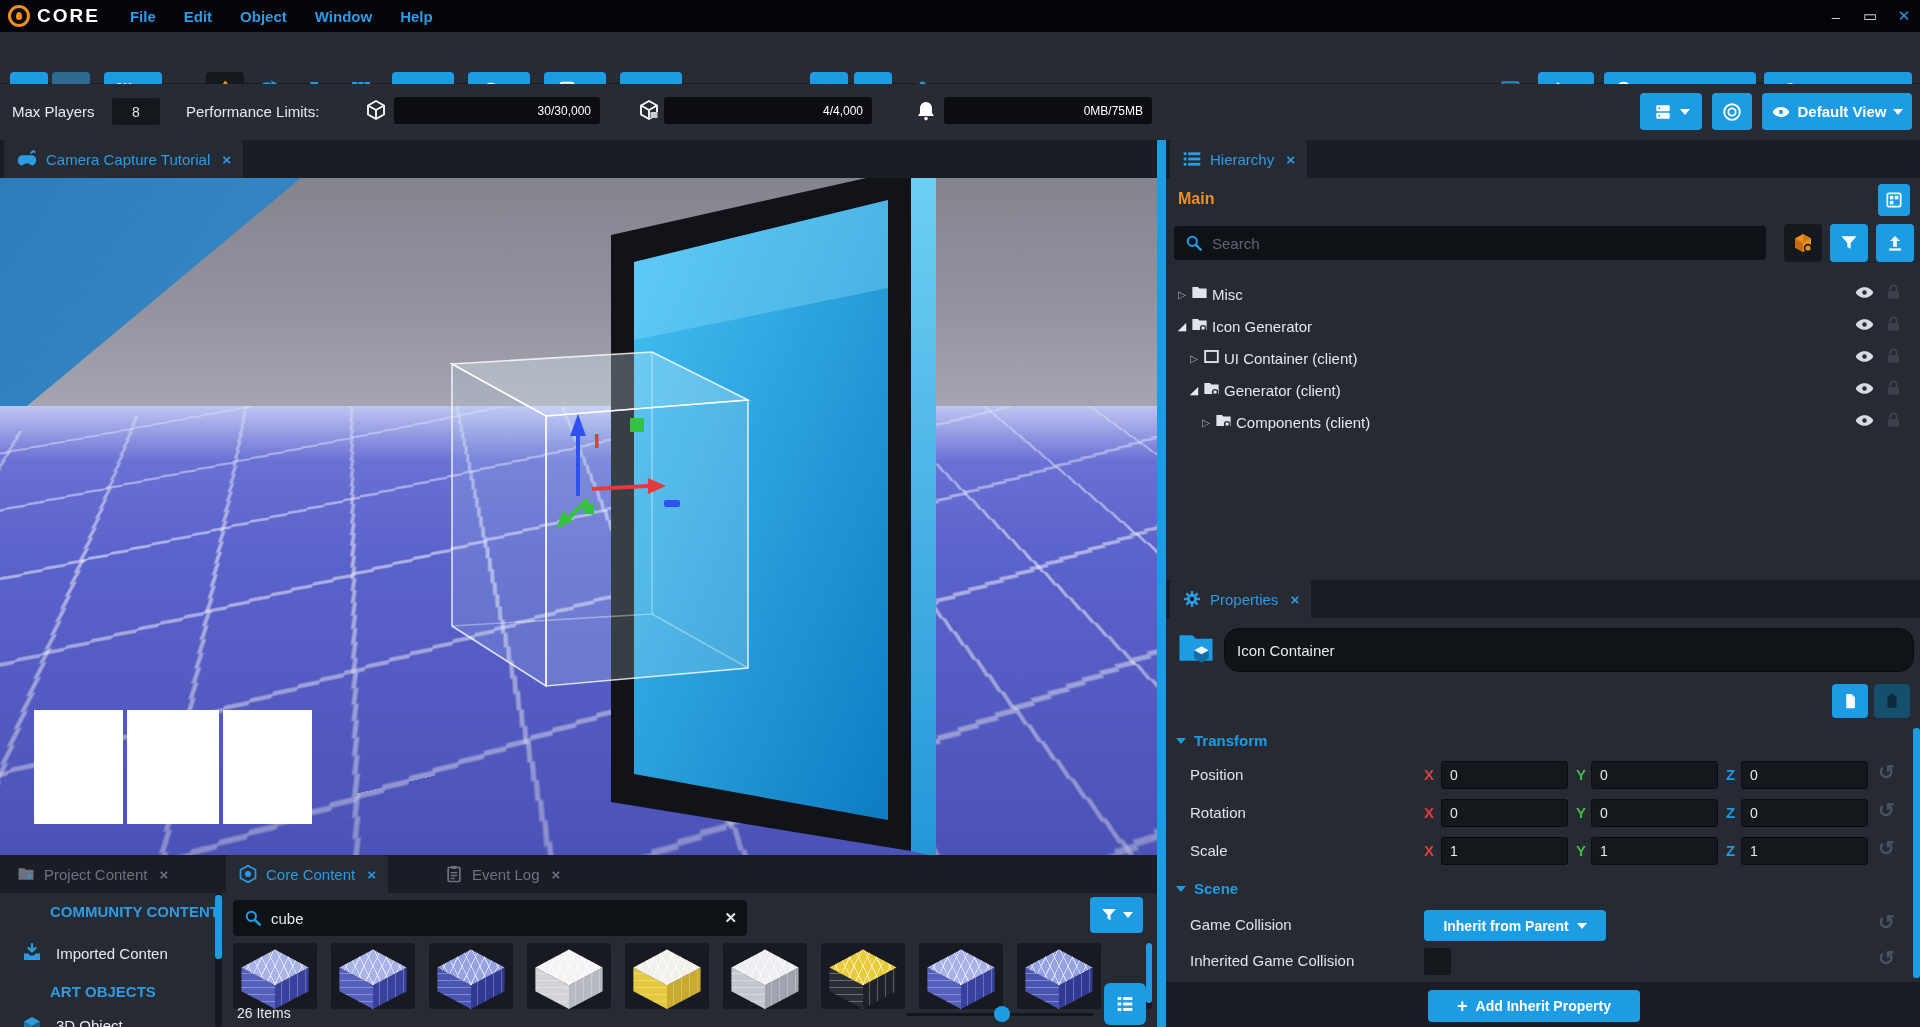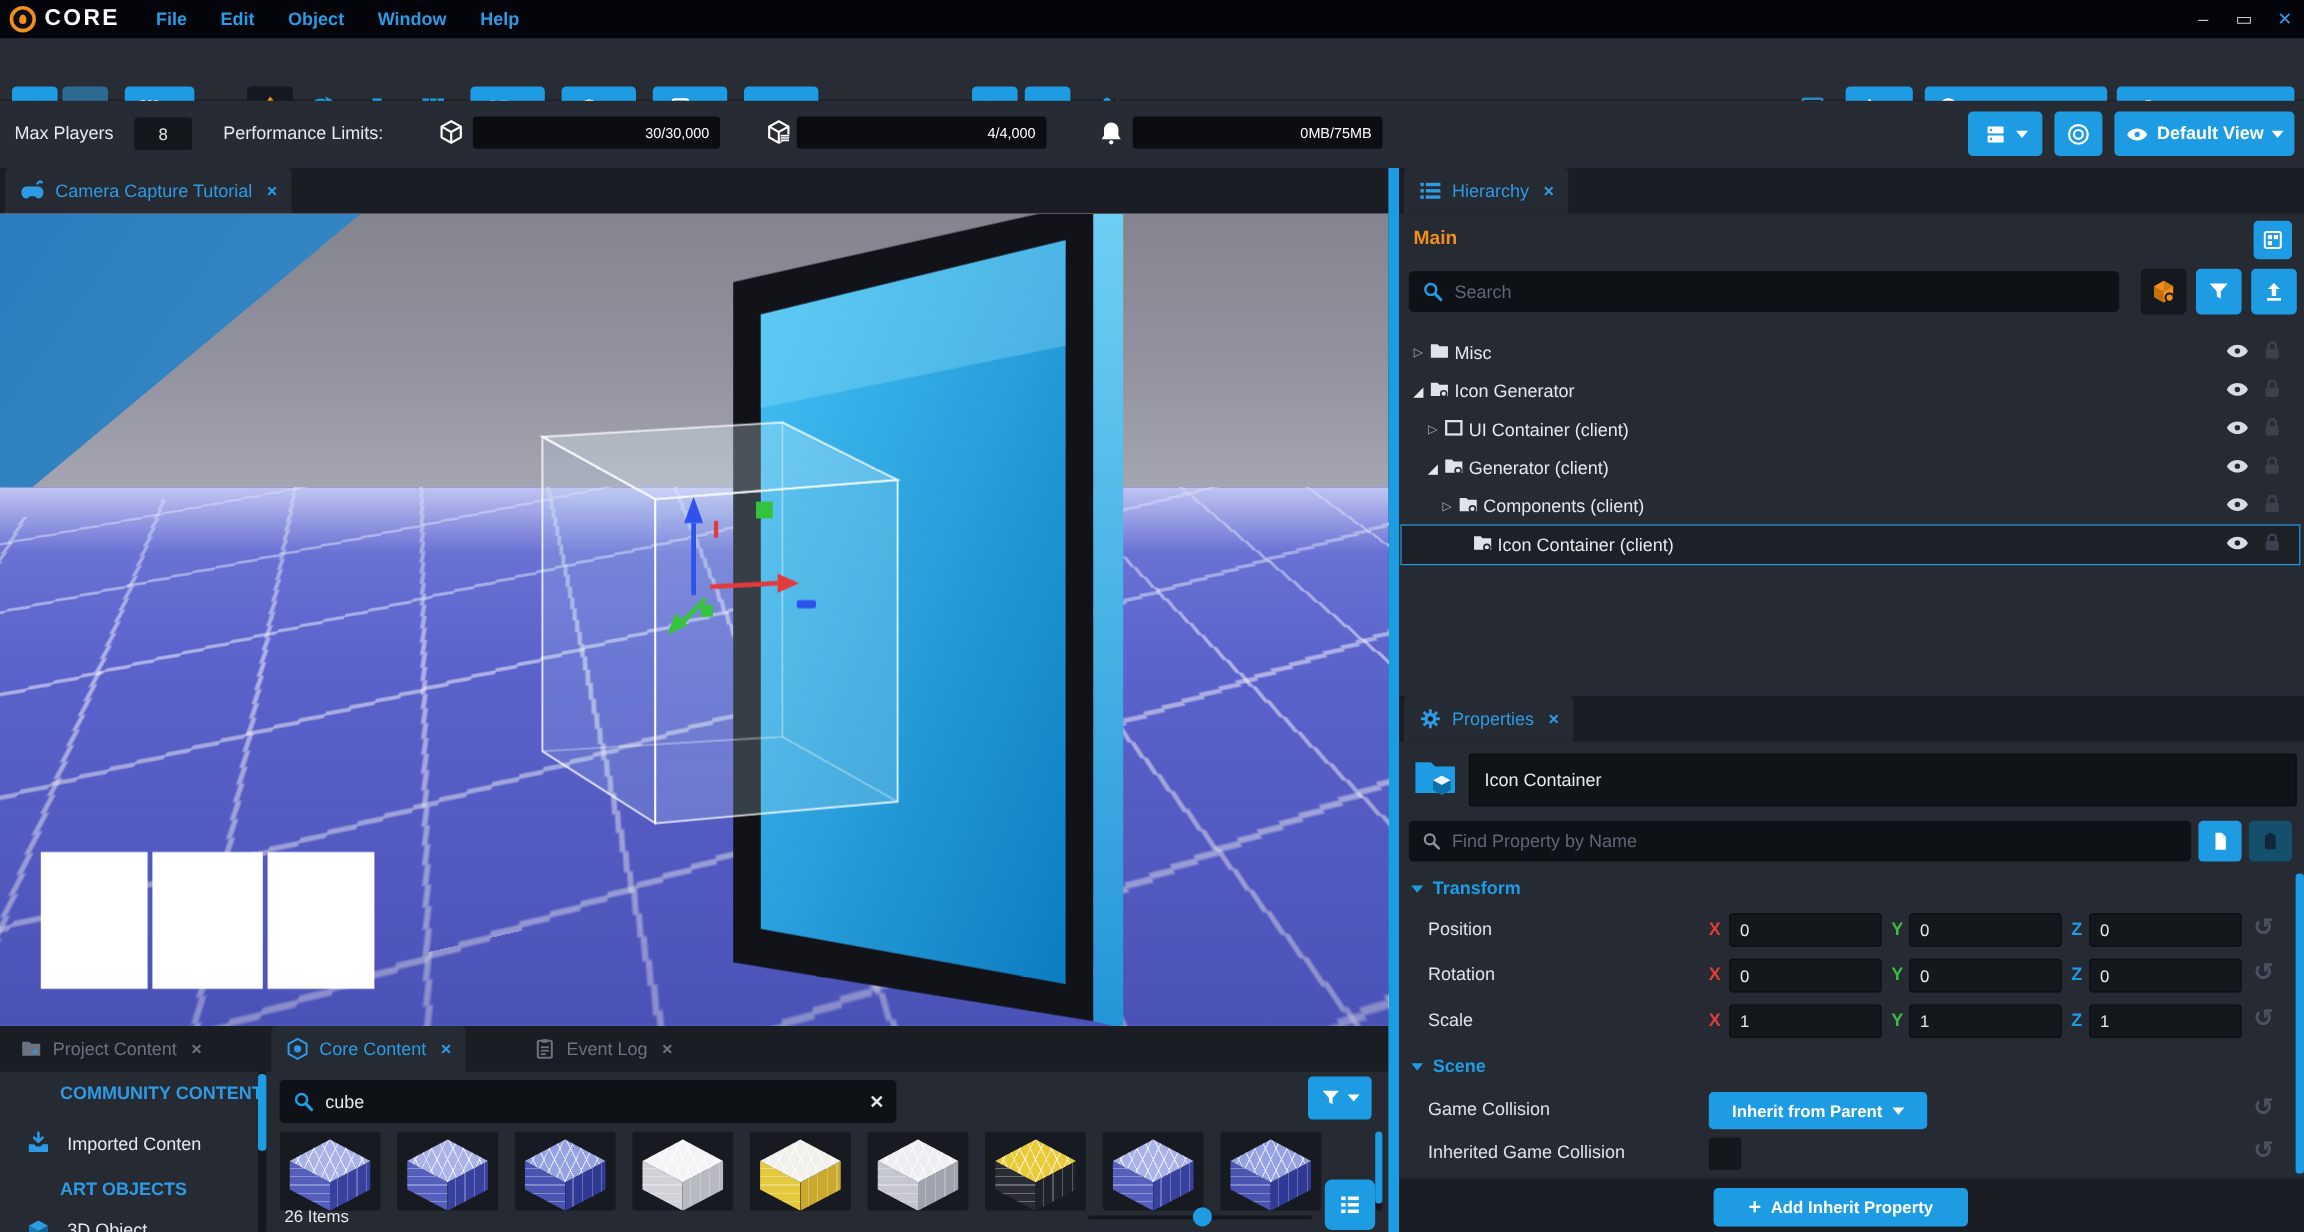--- a/index.html
+++ b/index.html
@@ -98,21 +98,21 @@
   .h-row.sel { outline:1px solid #1d9ce4; background:#1d2026; }
   .row-eye { position:absolute; right:38px; width:24px; color:#d8dce2; }
   .row-lock { position:absolute; right:8px; width:24px; color:#3c424d; }
   .section-hdr { position:absolute; display:flex; align-items:center; gap:8px; color:#1d9ce4; font-weight:bold; font-size:15px; }
   .sec-caret { width:0; height:0; border-left:5px solid transparent; border-right:5px solid transparent; border-top:6px solid #1d9ce4; }
   .prop-label { position:absolute; color:#dfe3e9; font-size:15px; }
   .axis { position:absolute; font-weight:bold; font-size:15px; }
   .axis-input { position:absolute; height:28px; background:#14171c; border:1px solid #0b0d11; border-radius:3px; color:#e6e9ee; font-size:14px; padding-left:8px; width:127px; font-family:"Liberation Sans",sans-serif; outline:none; }
   .reset-ic { position:absolute; color:#4a5160; font-size:20px; font-weight:bold; }
   .dd-btn { position:absolute; background:#1d9ce4; border-radius:4px; color:#fff; font-weight:bold; font-size:14px; display:flex; align-items:center; justify-content:center; gap:8px; }
-  .name-input { position:absolute; background:#101318; border:1px solid #0a0c10; border-radius:3px; color:#e6e9ee; font-size:15px; padding-left:12px; font-family:"Liberation Sans",sans-serif; outline:none; }
+  .name-input { position:absolute; background:#101318; border:1px solid #0a0c10; border-radius:15px; color:#e6e9ee; font-size:15px; padding-left:12px; font-family:"Liberation Sans",sans-serif; outline:none; }
   .prop-bottom { position:absolute; left:0; top:842px; width:754px; height:45px; background:#1a1d23; }
 </style>
 </head>
 <body>
 
 <div class="app">
 
   <div class="menubar">
     <div class="logo-wrap">
       <span class="logo-badge"></span>
@@ -660,36 +660,20 @@
         <span>Components (client)</span>
         <span class="row-eye"><svg width="21" height="21" viewBox="0 0 24 24">
               <path d="M12 6C7 6 3.3 9.1 2 12c1.3 2.9 5 6 10 6s8.7-3.1 10-6c-1.3-2.9-5-6-10-6z" fill="currentColor"></path>
               <circle cx="12" cy="12" r="2.6" fill="#262a32"></circle>
             </svg></span>
         <span class="row-lock"><svg width="19" height="19" viewBox="0 0 24 24">
               <rect x="5" y="10" width="14" height="10" rx="2" fill="currentColor"></rect>
               <path d="M8 10V7a4 4 0 018 0v3" fill="none" stroke="currentColor" stroke-width="2.5"></path>
             </svg></span>
       </div>
-      <div class="h-row sel" style="top:298px;padding-left:58px">
-        <span class="node-icon"><svg width="19" height="19" viewBox="0 0 24 24">
-              <path d="M3 5h7l2 2h9v12H3z" fill="currentColor"></path>
-              <circle cx="16.5" cy="16.5" r="4" fill="#1d2026"></circle>
-              <circle cx="16.5" cy="16.5" r="2.2" fill="currentColor"></circle>
-            </svg></span>
-        <span>Icon Container (client)</span>
-        <span class="row-eye"><svg width="21" height="21" viewBox="0 0 24 24">
-              <path d="M12 6C7 6 3.3 9.1 2 12c1.3 2.9 5 6 10 6s8.7-3.1 10-6c-1.3-2.9-5-6-10-6z" fill="currentColor"></path>
-              <circle cx="12" cy="12" r="2.6" fill="#1d2026"></circle>
-            </svg></span>
-        <span class="row-lock"><svg width="19" height="19" viewBox="0 0 24 24">
-              <rect x="5" y="10" width="14" height="10" rx="2" fill="currentColor"></rect>
-              <path d="M8 10V7a4 4 0 018 0v3" fill="none" stroke="currentColor" stroke-width="2.5"></path>
-            </svg></span>
-      </div>
 
       <div class="rp-tabbar" style="top:440px">
         <div class="tab" style="left:4px">
           <svg class="ic" width="20" height="20" viewBox="0 0 24 24">
               <g fill="#2d9be4">
                 <rect x="10.6" y="2.5" width="2.8" height="19"></rect>
                 <rect x="2.5" y="10.6" width="19" height="2.8"></rect>
                 <g transform="rotate(45 12 12)">
                   <rect x="10.6" y="2.5" width="2.8" height="19"></rect>
                   <rect x="2.5" y="10.6" width="19" height="2.8"></rect>
@@ -703,27 +687,20 @@
         </div>
       </div>
 
       <svg class="abs" style="left:8px;top:486px" width="44" height="44" viewBox="0 0 24 24">
           <path d="M3 5h7l2 2h9v12H3z" fill="#1d9ce4"></path>
           <path d="M15 11l4 2.2v4.4L15 20l-4-2.4v-4.4z" fill="#0e6ea6"></path>
           <path d="M15 11l4 2.2-4 2.2-4-2.2z" fill="#e8f4fc"></path>
         </svg>
       <input class="name-input" style="left: 58px; top: 488px; width: 690px; height: 44px;" type="text" value="Icon Container">
 
-      <div class="search-box" style="left:8px;top:544px;width:652px;height:34px">
-        <svg class="ic" width="18" height="18" viewBox="0 0 24 24">
-            <circle cx="10" cy="10" r="5.5" fill="none" stroke="#8a909c" stroke-width="2.5"></circle>
-            <line x1="14.5" y1="14.5" x2="20" y2="20" stroke="#8a909c" stroke-width="3" stroke-linecap="round"></line>
-          </svg>
-        <input type="text" placeholder="Find Property by Name" style="">
-      </div>
       <div class="blue-sq-btn" style="left:666px;top:544px;width:36px;height:34px">
         <svg class="ic" width="18" height="18" viewBox="0 0 24 24">
             <path d="M7 2.5h7l4.5 4.5v14.5H7z" fill="#fff"></path>
             <path d="M14 2.5V7h4.5z" fill="#cfe8f8"></path>
           </svg>
       </div>
       <div class="blue-sq-btn" style="left:708px;top:544px;width:36px;height:34px;background:#14506b">
         <svg class="ic" width="18" height="18" viewBox="0 0 24 24">
             <rect x="6" y="5" width="12" height="16" rx="1.5" fill="#0e2a3a"></rect>
             <rect x="9" y="3" width="6" height="4" rx="1" fill="#0e2a3a"></rect>

